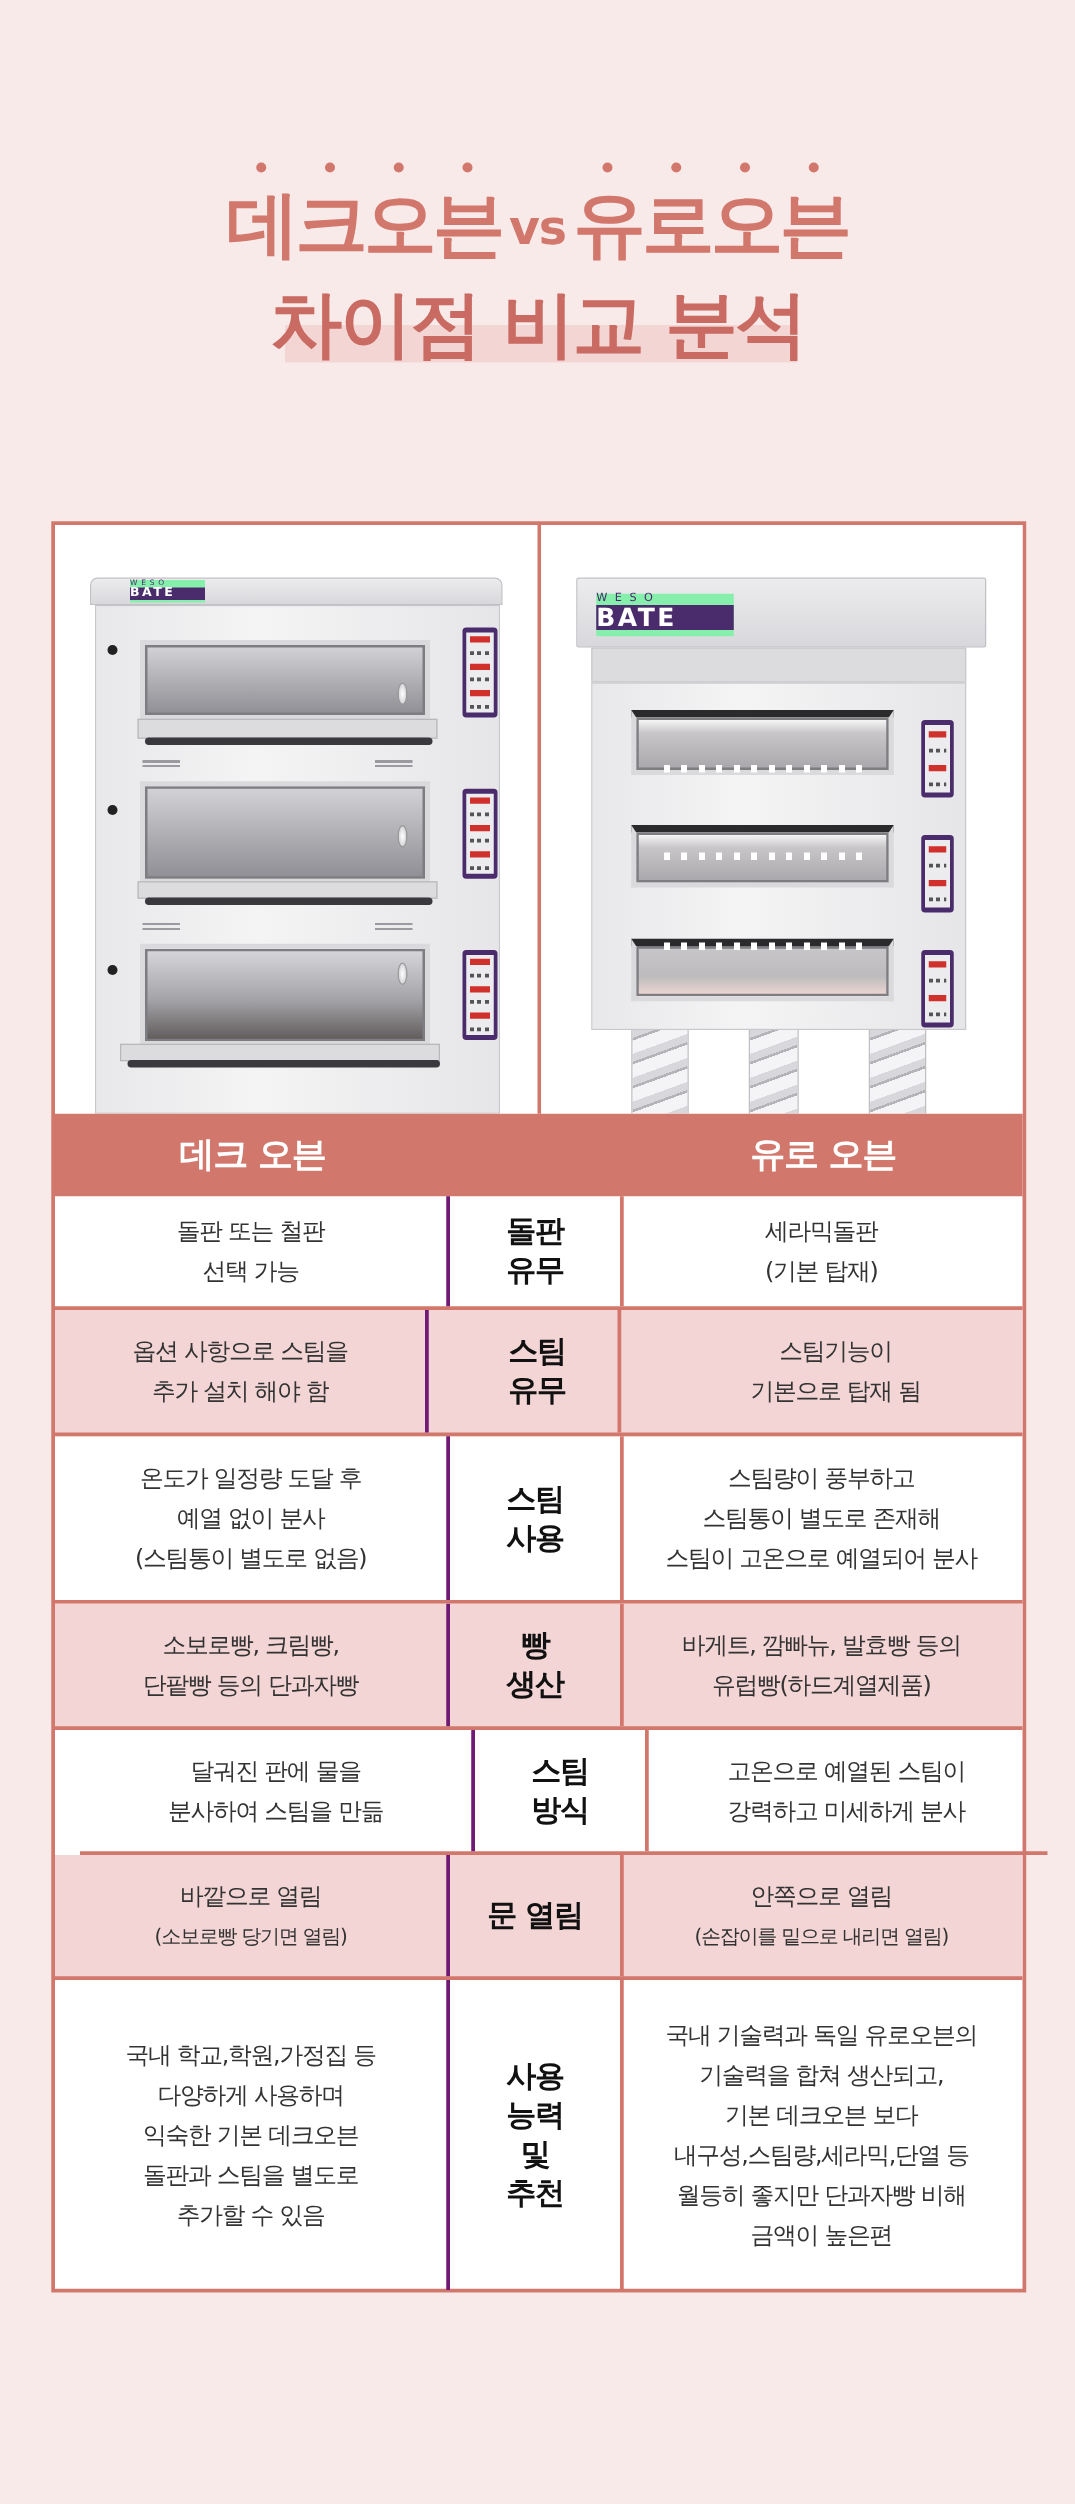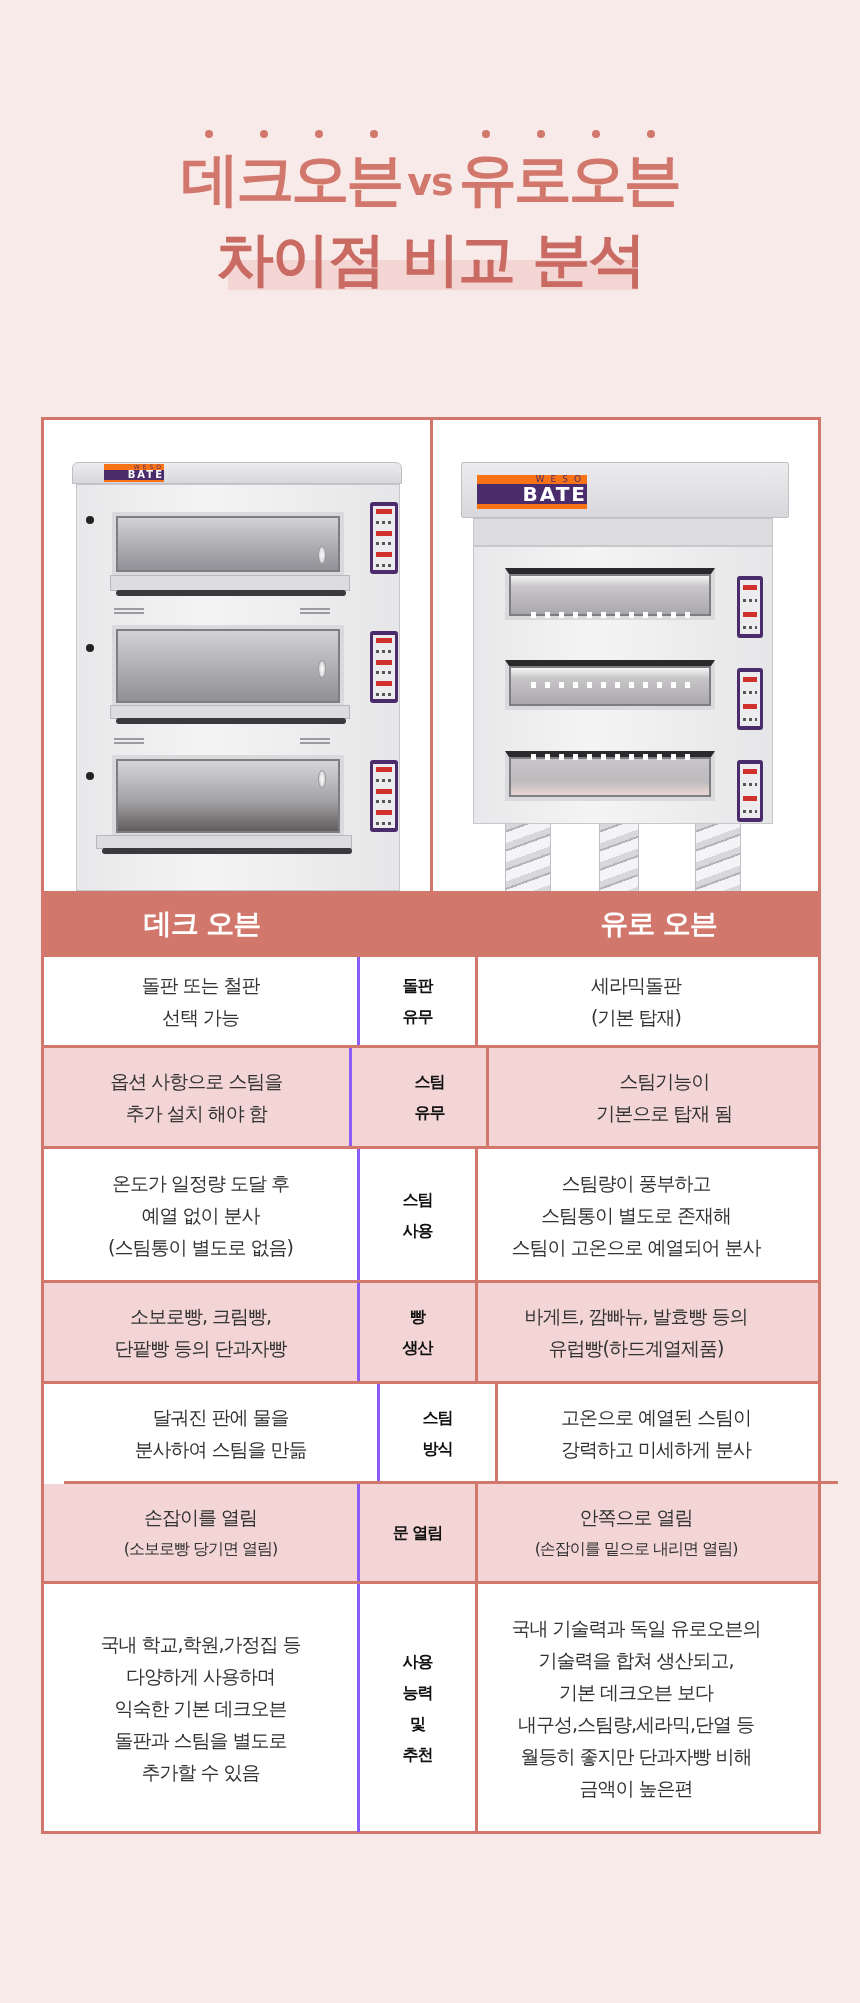--- a/index.html
+++ b/index.html
@@ -20,21 +20,21 @@
   .frame { position: absolute; left: 41px; top: 417px; width: 780px; height: 1417px; border: 3px solid #d2776c; background: #fff; }
   .img-row { position: absolute; left: 0; top: 0; width: 774px; height: 471px; }
   .img-cell { position: absolute; top: 0; height: 471px; background: #fff; overflow: hidden; }
   .img-cell.left { left: 0; width: 386px; }
   .img-cell.right { left: 389px; width: 385px; }
   .img-divider { position: absolute; left: 386px; top: 0; width: 3px; height: 471px; background: #d2776c; }
 
   
   .oven { position: absolute; background: linear-gradient(90deg, #e8e8ea 0%, #f4f4f5 40%, #e6e6e8 100%); border: 1px solid #c8c8cc; }
   .oven-top { position: absolute; background: linear-gradient(180deg, #ececee, #d8d8dc); border: 1px solid #c0c0c4; border-radius: 6px 6px 0 0; }
-  .logo { position: absolute; background: #f97316; color: #4a2c6c; font-weight: bold; font-family: "DejaVu Sans", sans-serif; text-align: right; line-height: 1; }
+  .logo { position: absolute; background: #86efac; color: #4a2c6c; font-weight: bold; font-family: "DejaVu Sans", sans-serif; text-align: left; line-height: 1; }
   .logo .small { display: block; font-size: 9px; letter-spacing: 6px; font-weight: normal; color: #4a2c6c; }
   .logo .big { display: block; background: #4a2c6c; color: #fff; letter-spacing: 2px; }
   .chamber { position: absolute; background: linear-gradient(180deg, #d4d4d8 0%, #a9a9ae 60%, #8e8e94 100%); border: 4px solid #dadadd; box-shadow: inset 0 0 0 2px #7d7d82; }
   .chamber.euro { background: linear-gradient(180deg, #ffffff 0%, #c8c6c8 30%, #a8a6aa 100%); border-top: 6px solid #2a2a2c; }
   .chamber.euro.hot { background: linear-gradient(180deg, #c8c6c8 0%, #bdbbbd 60%, #f0d8d4 100%); }
   .door-bar { position: absolute; background: #dcdcdf; border: 1px solid #b8b8bc; }
   .door-handle { position: absolute; height: 6px; background: #3a3a3e; border-radius: 3px; }
   .panel { position: absolute; background: #4a2c6c; border-radius: 3px; padding: 4px 3px; }
   .panel-inner { width: 100%; height: 100%; background: #ececef; display: flex; flex-direction: column; justify-content: space-around; align-items: center; }
   .led { width: 70%; height: 5px; background: #d0312d; }
@@ -50,22 +50,22 @@
   .header-bar .h-left, .header-bar .h-right { position: absolute; top: 0; height: 66px; line-height: 66px; text-align: center; color: #fff; font-size: 28px; font-weight: bold; letter-spacing: -1px; }
   .header-bar .h-left { left: 0; width: 316px; }
   .header-bar .h-right { left: 455px; width: 319px; }
 
   
   .rows { position: absolute; left: 0; top: 537px; width: 774px; }
   .row { position: relative; display: flex; width: 774px; border-bottom: 3px solid #d2776c; }
   .row:last-child { border-bottom: none; }
   .row.alt { background: #f2d5d4; }
   .row .cell { display: flex; align-items: center; justify-content: center; text-align: center; font-size: 19px; line-height: 32px; color: #333; letter-spacing: -1px; white-space: pre-line; }
-  .row .c-left { width: 316px; border-right: 3px solid #8b5cf6; }
-  .row .c-mid { width: 118px; border-right: 3px solid #d2776c; font-weight: bold; font-size: 16px; color: #111; line-height: 31px; }
+  .row .c-left { width: 316px; border-right: 3px solid #701a75; }
+  .row .c-mid { width: 139px; border-right: 3px solid #d2776c; font-weight: bold; font-size: 24px; color: #111; line-height: 31px; }
   .row .c-right { width: 316px; }
   .small-note { font-size: 16px; }
 </style>
 </head>
 <body>
 
 <div class="title-wrap">
   <div class="title-line1">
     <span class="em">데</span><span class="em">크</span><span class="em">오</span><span class="em">븐</span><span class="vs">vs</span><span class="em">유</span><span class="em">로</span><span class="em">오</span><span class="em">븐</span>
   </div>
@@ -229,21 +229,21 @@
     <div class="row" style="height:100px;margin-left:20px;">
       <div class="cell c-left">달궈진 판에 물을
 분사하여 스팀을 만듦</div>
       <div class="cell c-mid">스팀
 방식</div>
       <div class="cell c-right">고온으로 예열된 스팀이
 강력하고 미세하게 분사</div>
     </div>
     <div class="row alt" style="height:100px;">
       <div class="cell c-left" style="flex-direction:column;">
-        <span>손잡이를 열림</span>
+        <span>바깥으로 열림</span>
         <span class="small-note">(소보로빵 당기면 열림)</span>
       </div>
       <div class="cell c-mid">문 열림</div>
       <div class="cell c-right" style="flex-direction:column;">
         <span>안쪽으로 열림</span>
         <span class="small-note">(손잡이를 밑으로 내리면 열림)</span>
       </div>
     </div>
     <div class="row" style="height:248px;">
       <div class="cell c-left">국내 학교,학원,가정집 등

